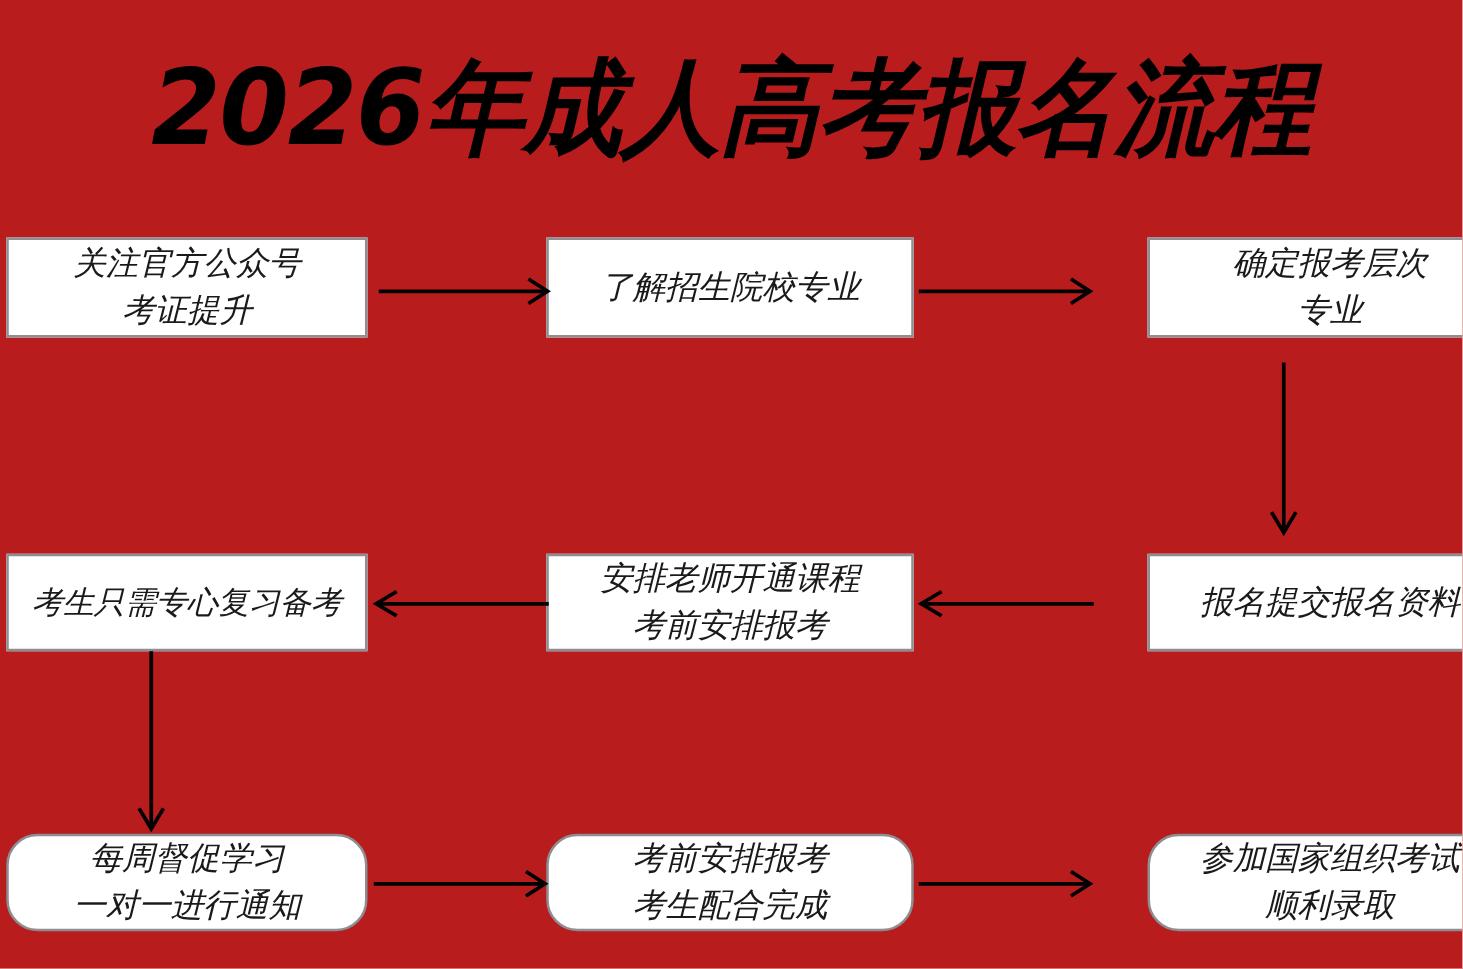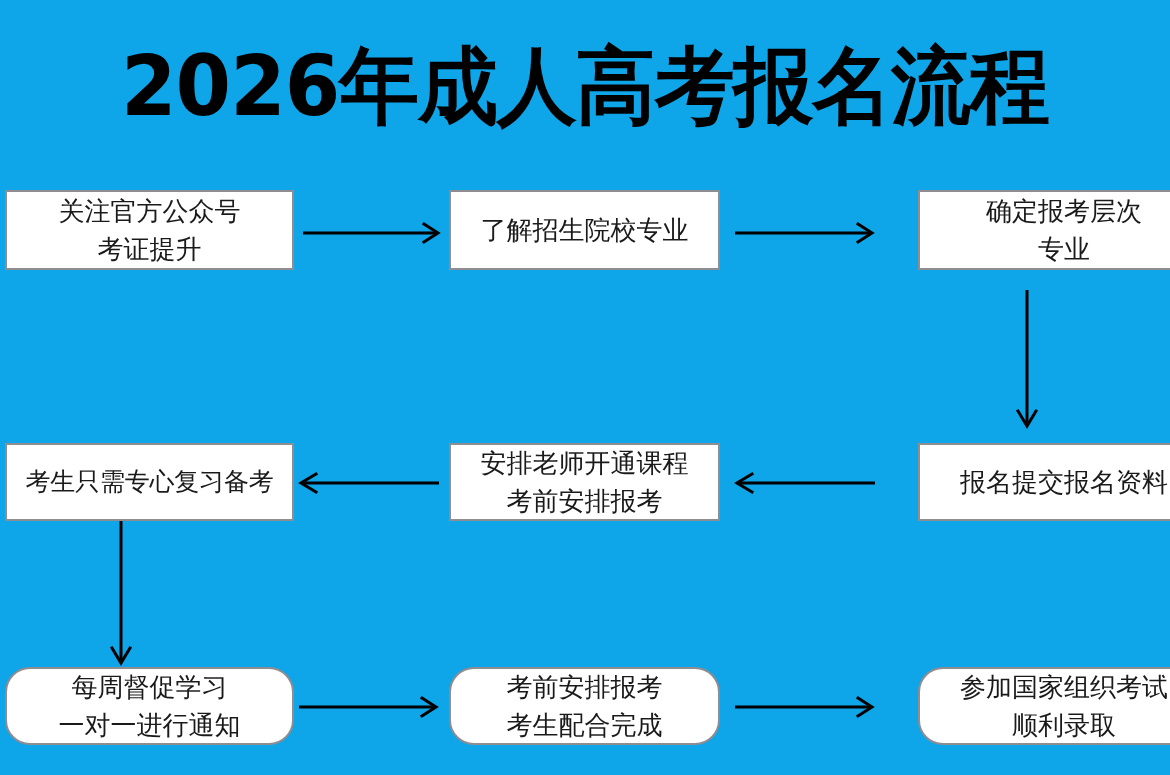--- a/index.html
+++ b/index.html
@@ -8,22 +8,23 @@
     background: #ffffff;
   }
   body {
     font-family: "DejaVu Sans", "Liberation Sans", sans-serif;
     -webkit-font-smoothing: antialiased;
   }
   #canvas {
     position: relative;
     width: 1170px;
     height: 775px;
-    background: #0ea5e9;
+    background: #b91c1c;
     overflow: hidden;
+    font-style: italic;
   }
 
   
   #title {
     position: absolute;
     left: 0;
     top: 34px;
     width: 1170px;
     text-align: center;
     font-family: "DejaVu Sans", "Liberation Sans", sans-serif;
@@ -51,21 +52,21 @@
     font-size: 26px;
     line-height: 38px;
     white-space: nowrap;
     text-align: center;
   }
   .node .ln { display: block; }
   .node.tight { font-size: 25px; letter-spacing: -0.2px; }
 
   
   .c1 { left: 5px;   width: 289px; }
-  .c2 { left: 437px; width: 271px; margin-left: 12px; }
+  .c2 { left: 437px; width: 294px; }
   .c3 { left: 918px; width: 292px; }
   .r1 { top: 190px;  height: 80px; }
   .r2 { top: 443px;  height: 78px; }
   .r3 { top: 667px;  height: 78px; border-radius: 25px; }
 
   
   .arrow {
     position: absolute;
     overflow: visible;
   }

